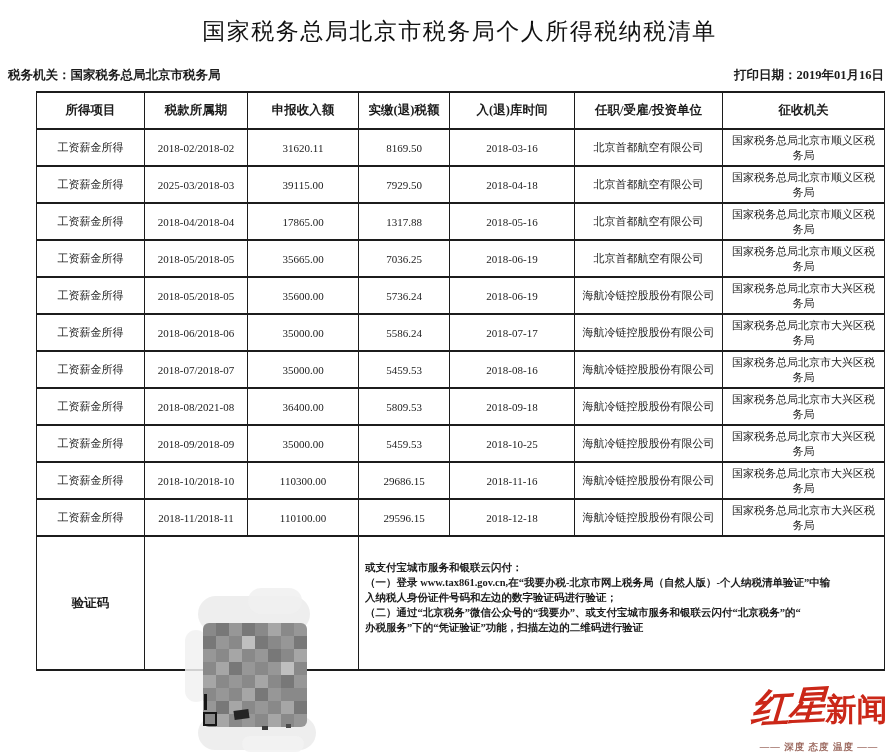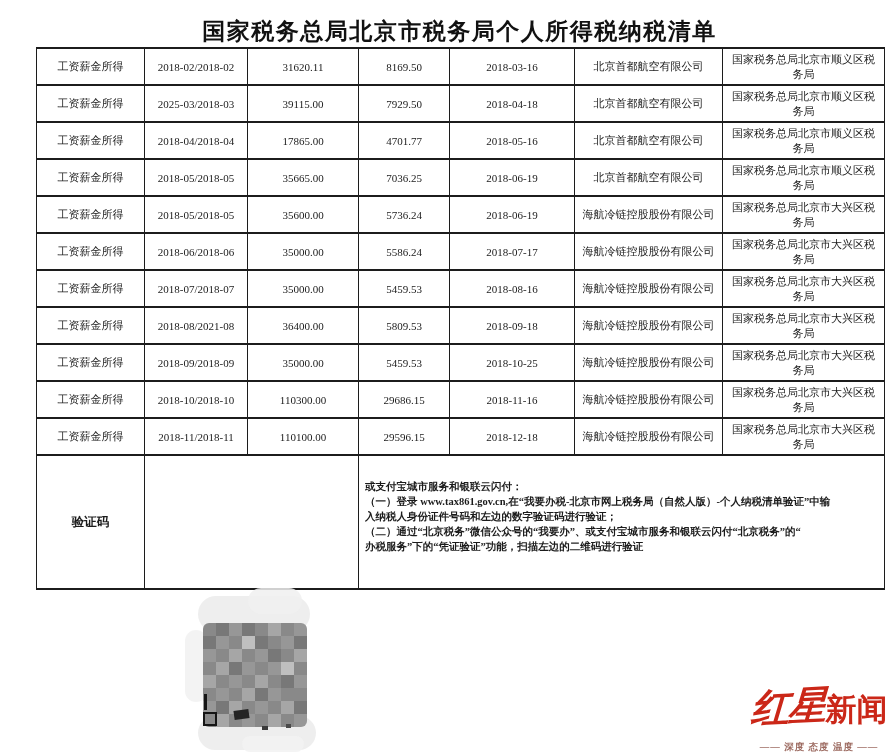--- a/index.html
+++ b/index.html
@@ -2,21 +2,21 @@
 <html><head>
 <meta charset="utf-8">
 <style>
   html,body{margin:0;padding:0;background:#ffffff;}
   .page{
     position:relative;width:892px;height:752px;background:#ffffff;overflow:hidden;
     font-family:"Liberation Serif","DejaVu Serif",serif;color:#1b1b1b;
   }
   .title{
     margin:0;padding-top:16px;text-align:center;
-    font-size:23px;font-weight:700;letter-spacing:1.5px;color:#111;padding-left:27px;
+    font-size:23px;font-weight:400;letter-spacing:1.5px;color:#111;padding-left:27px;
   }
   .meta{
     display:flex;justify-content:space-between;align-items:flex-end;
     margin:20px 8px 7px 8px;font-size:12.5px;font-weight:700;
   }
   table.main{
     border-collapse:collapse;table-layout:fixed;
     margin-left:36px;width:848px;background:#fff;
   }
   table.main td,table.main th{
@@ -73,32 +73,45 @@
   .wm-p2{font-weight:900;font-size:31px;display:inline-block;margin-left:1px;}
   .wm-tagline{margin-top:3px;font-size:9.5px;font-weight:700;letter-spacing:1px;color:#9c6a60;white-space:nowrap;}
 </style>
 </head>
 <body>
 
 <div class="page">
 
   <h1 class="title">国家税务总局北京市税务局个人所得税纳税清单</h1>
 
+  <div class="meta">
+    <span>税务机关：国家税务总局北京市税务局</span>
+    <span>打印日期：2019年01月16日</span>
+  </div>
 
   <table class="main">
     <colgroup>
       <col style="width:108px">
         <col style="width:103px">
         <col style="width:111px">
       <col style="width:91px">
         <col style="width:125px">
         <col style="width:148px">
         <col style="width:162px">
     </colgroup>
     <tbody>
+      <tr class="header-row" id="header-row">
+          <th>所得项目</th>
+          <th>税款所属期</th>
+          <th>申报收入额</th>
+          <th>实缴(退)税额</th>
+          <th>入(退)库时间</th>
+          <th>任职/受雇/投资单位</th>
+          <th>征收机关</th>
+        </tr>
 
       <tr class="data-row">
           <td class="c0">工资薪金所得</td>
           <td class="c1">2018-02/2018-02</td>
           <td class="c2">31620.11</td>
           <td class="c3">8169.50</td>
           <td class="c4">2018-03-16</td>
           <td class="c5">北京首都航空有限公司</td>
           <td class="c6">国家税务总局北京市顺义区税务局</td>
         </tr>
@@ -108,21 +121,21 @@
           <td class="c2">39115.00</td>
           <td class="c3">7929.50</td>
           <td class="c4">2018-04-18</td>
           <td class="c5">北京首都航空有限公司</td>
           <td class="c6">国家税务总局北京市顺义区税务局</td>
         </tr>
         <tr class="data-row">
           <td class="c0">工资薪金所得</td>
           <td class="c1">2018-04/2018-04</td>
           <td class="c2">17865.00</td>
-          <td class="c3">4701.77</td>
+          <td class="c3">1317.88</td>
           <td class="c4">2018-05-16</td>
           <td class="c5">北京首都航空有限公司</td>
           <td class="c6">国家税务总局北京市顺义区税务局</td>
         </tr>
         <tr class="data-row">
           <td class="c0">工资薪金所得</td>
           <td class="c1">2018-05/2018-05</td>
           <td class="c2">35665.00</td>
           <td class="c3">7036.25</td>
           <td class="c4">2018-06-19</td>

